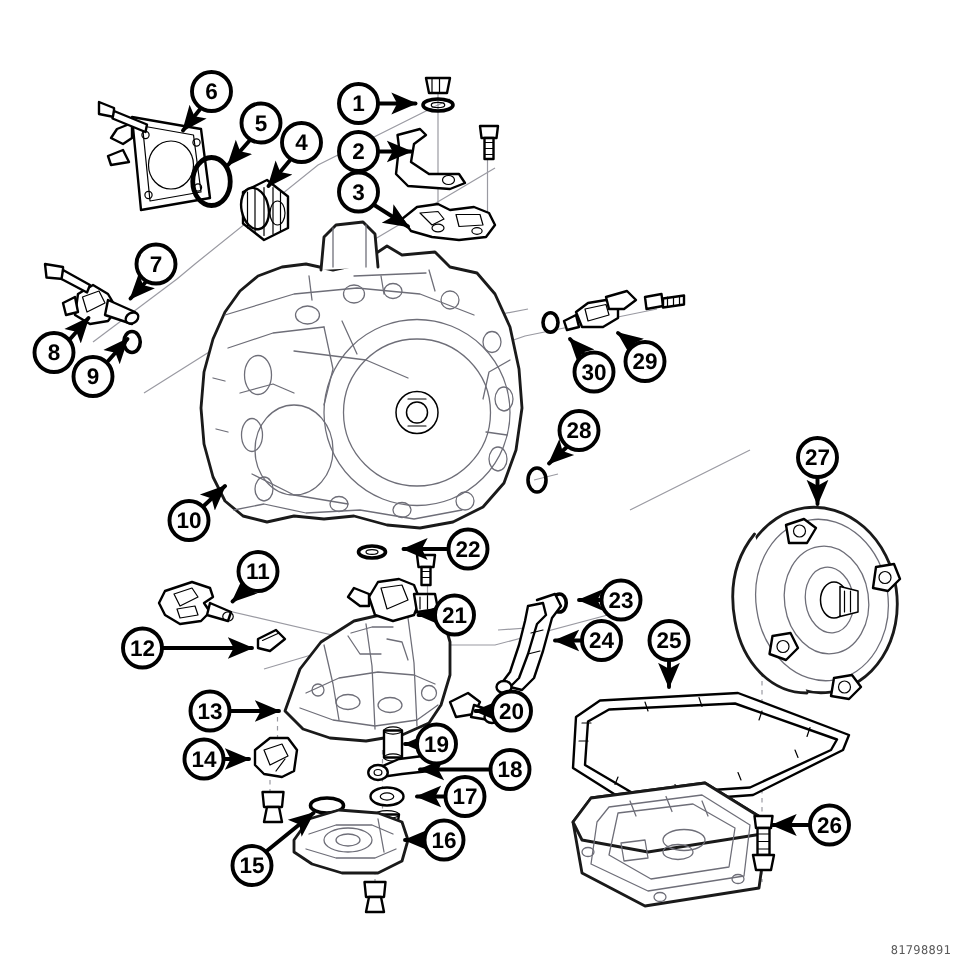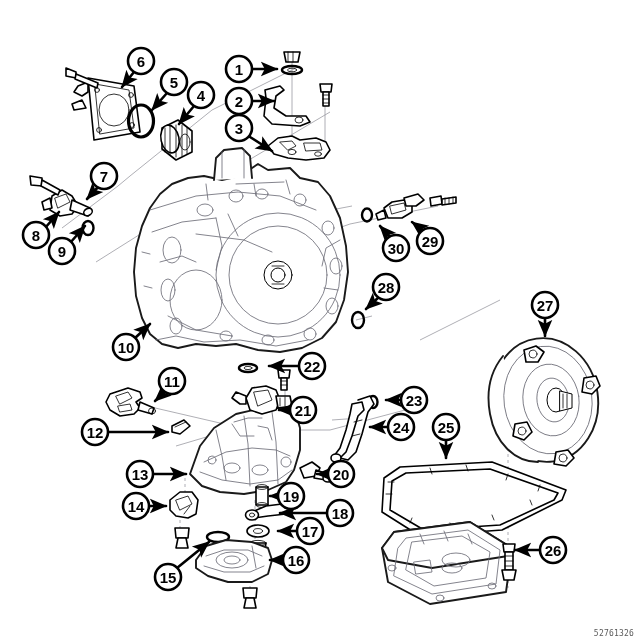--- a/index.html
+++ b/index.html
@@ -539,14 +539,14 @@
           <text x="430" y="241.5" class="bub-t">29</text>
         </g>
         <g>
           <circle cx="396" cy="248" r="13" class="bub-c"></circle>
           <text x="396" y="248.5" class="bub-t">30</text>
         </g>
       </g>
 
   </svg>
 
-  <div class="fig-code">52761326</div>
+  <div class="fig-code">81798891</div>
 </div>
 
 </body></html>

